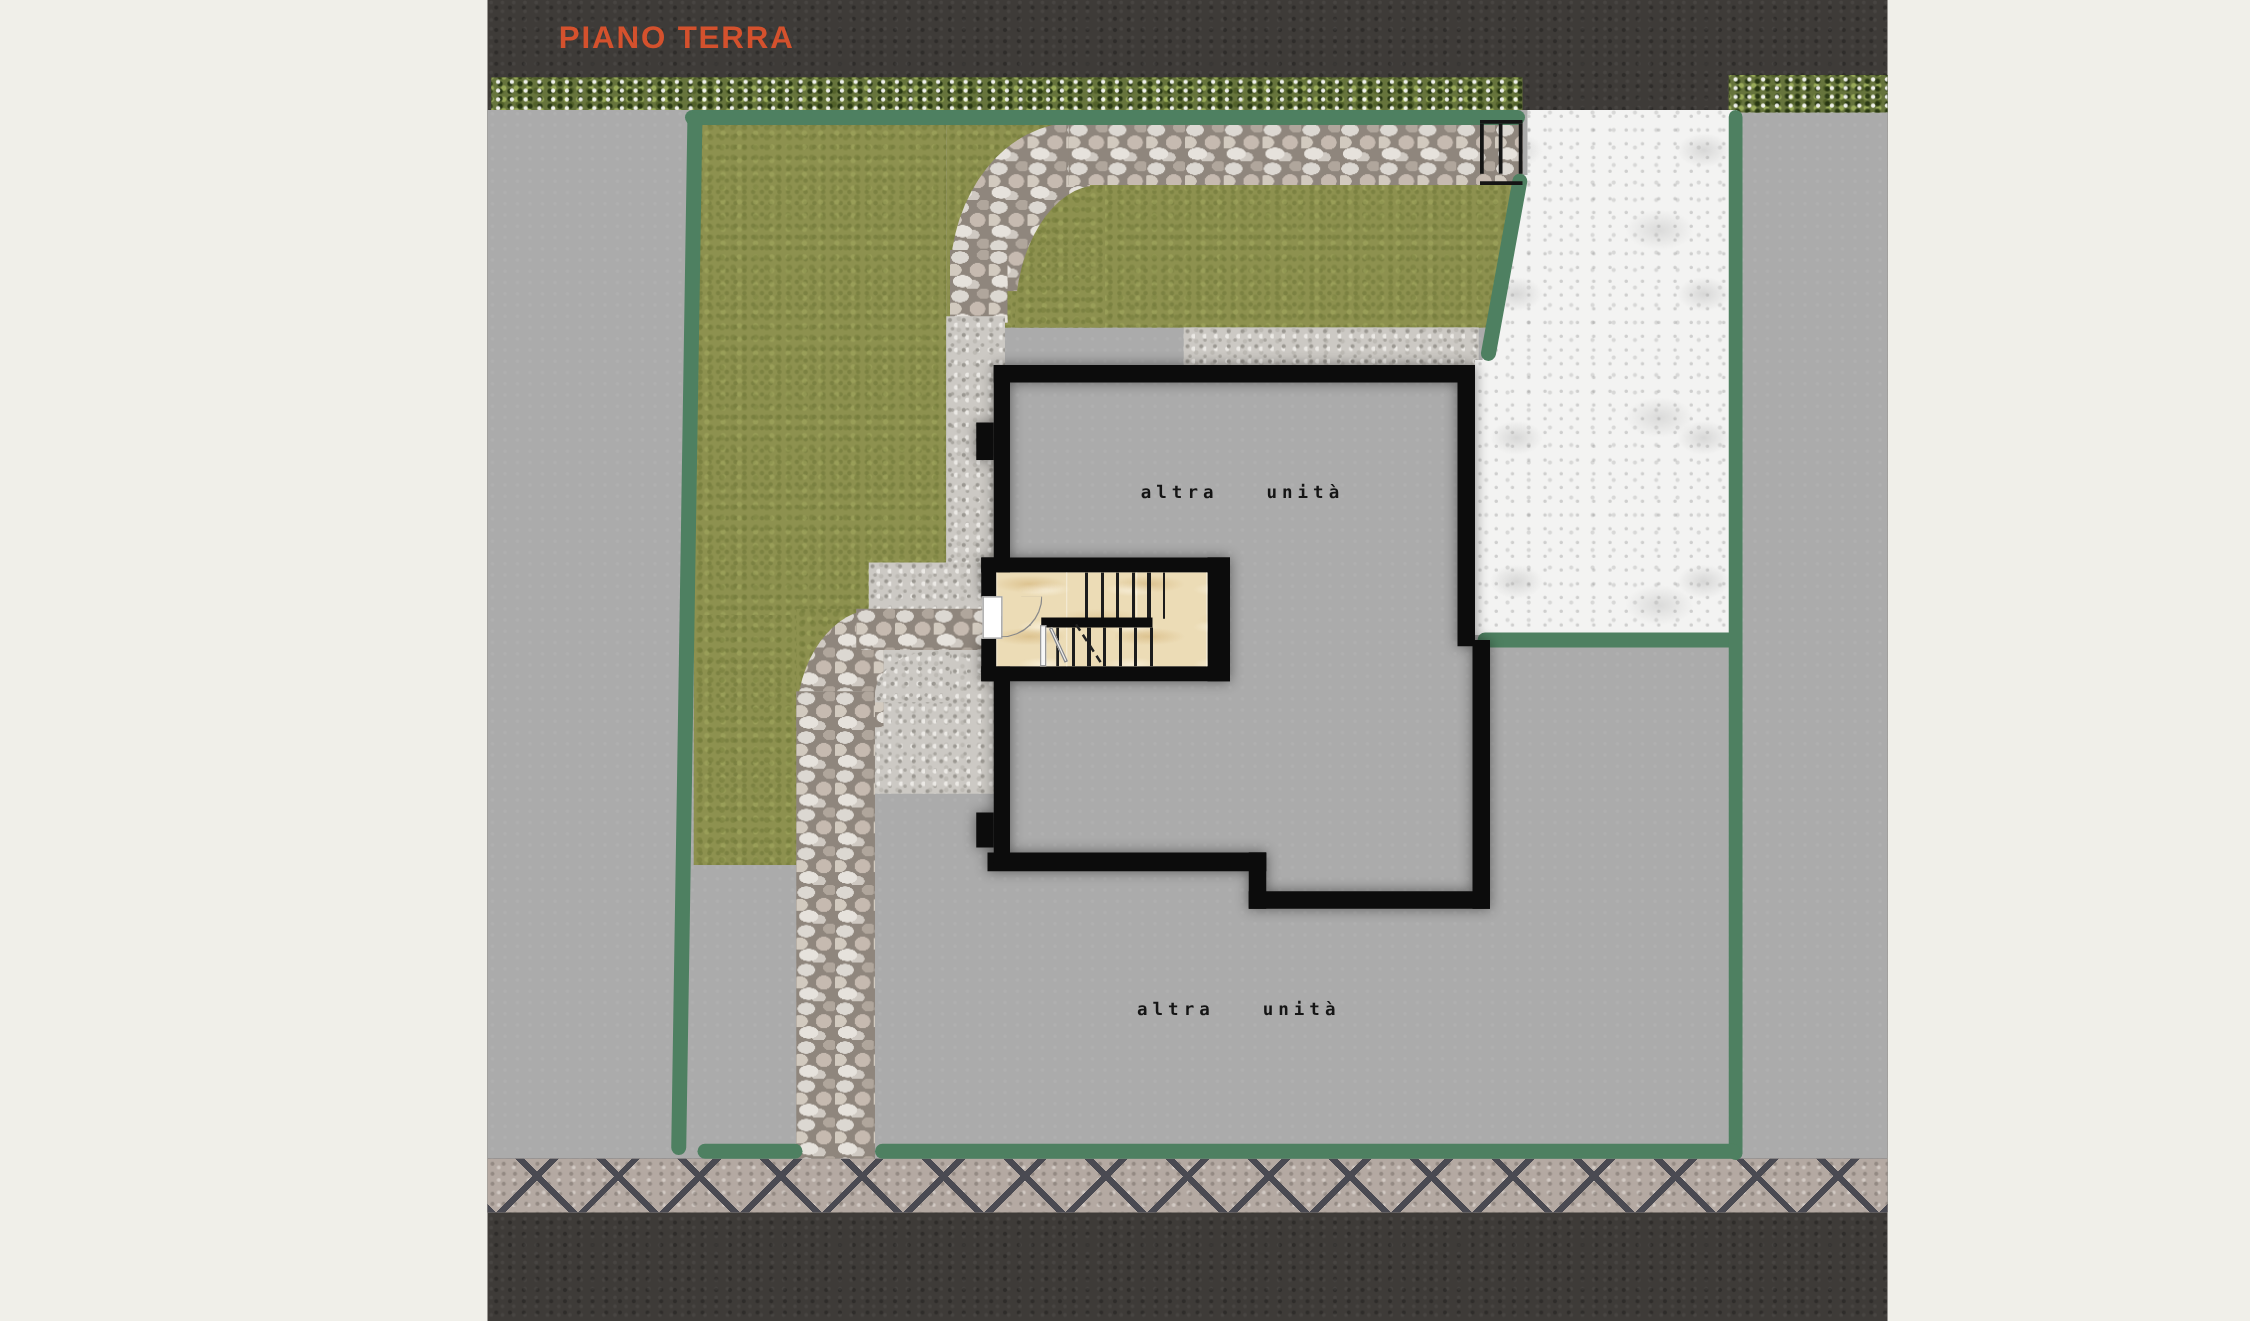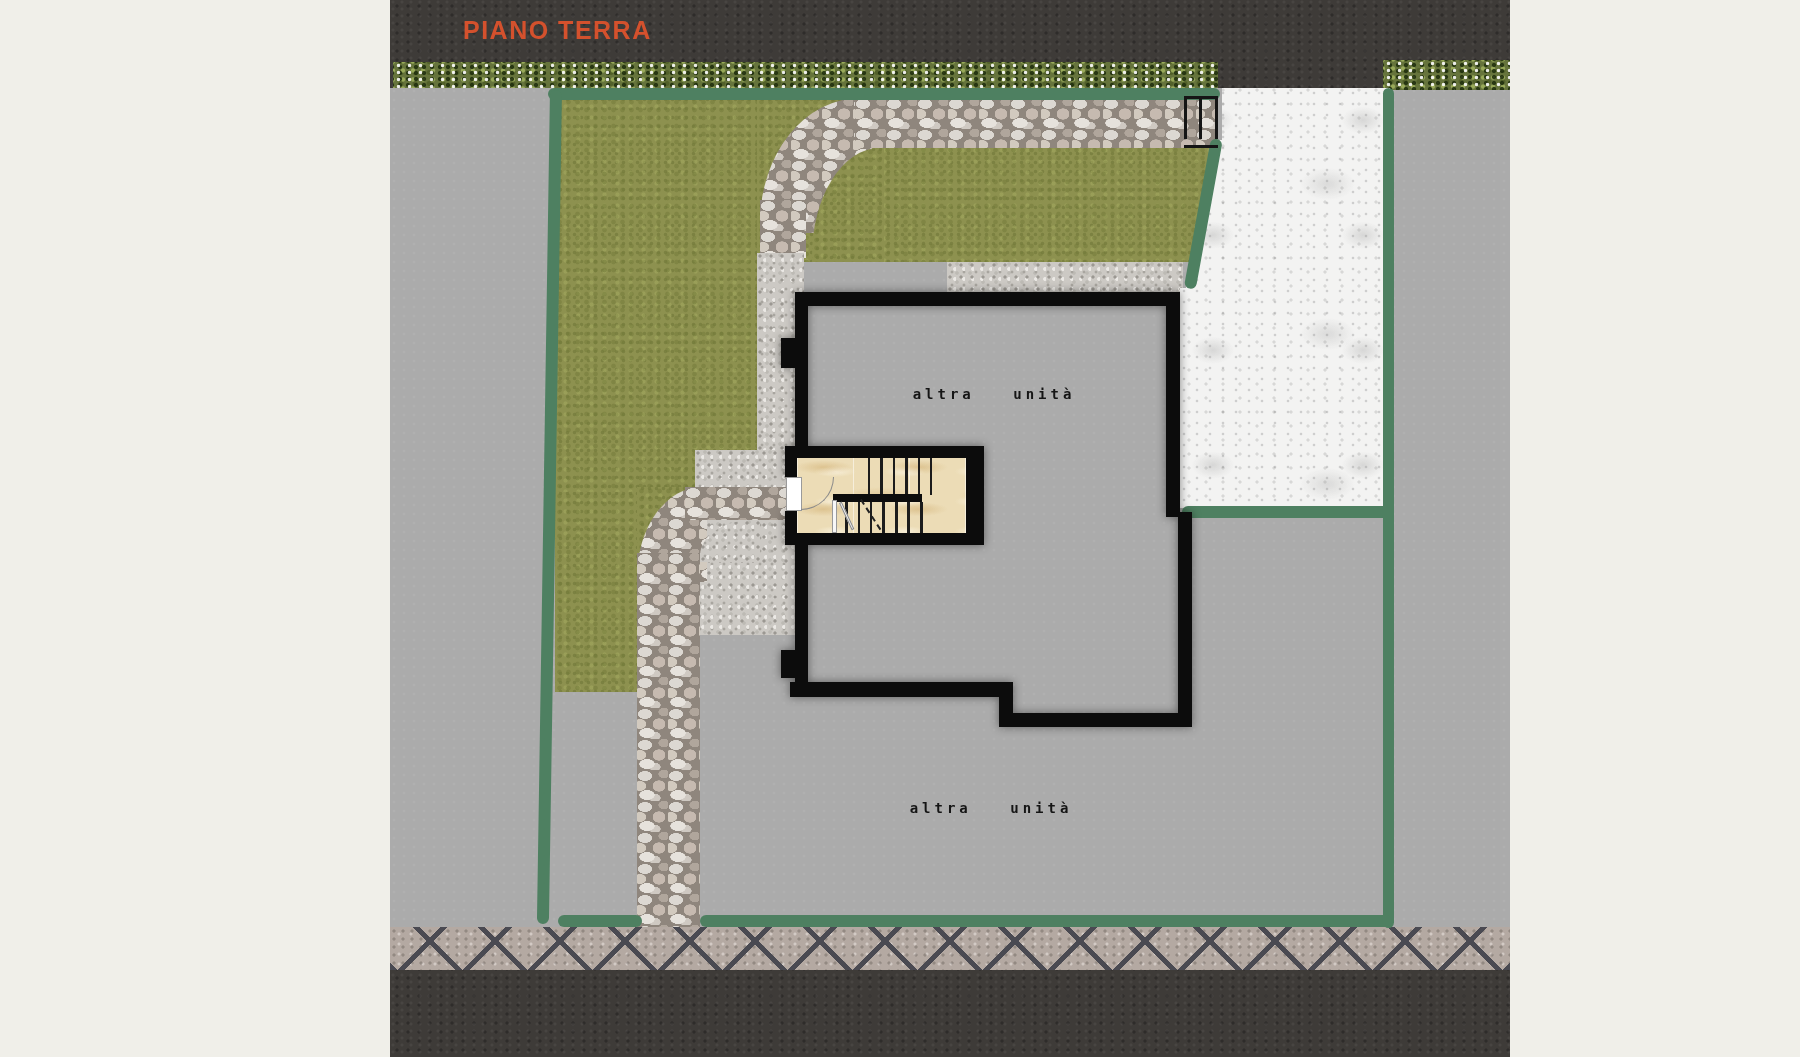--- a/index.html
+++ b/index.html
@@ -154,15 +154,15 @@
   <div class="abs" style="left:786px;top:477px;width:16px;height:34px;background:#fff;border:1px solid #9a9a9a;box-sizing:border-box;"></div>
   <div class="abs" style="left:801px;top:477px;width:32px;height:32px;border-right:1.5px solid #8a8a8a;
               border-bottom:1.5px solid #8a8a8a;border-bottom-right-radius:100% 100%;"></div>
   <div class="abs" style="left:832px;top:500px;width:5px;height:33px;background:#f7f7f7;border:0.5px solid #999;box-sizing:border-box;"></div>
   <div class="abs" style="left:839px;top:503px;width:3px;height:30px;background:#efefef;border:0.5px solid #888;
               transform:rotate(-25deg);transform-origin:top left;box-sizing:border-box;"></div>
 
   <div class="abs unitlabel" style="left:808px;top:386px;width:372px;">altra unità</div>
   <div class="abs unitlabel" style="left:790px;top:800px;width:402px;">altra unità</div>
 
-  <div class="abs title" style="left:447px;top:16px;margin-left:16px;">PIANO TERRA</div>
+  <div class="abs title" style="left:447px;top:16px;">PIANO TERRA</div>
 
 </div>
 
 </body></html>

